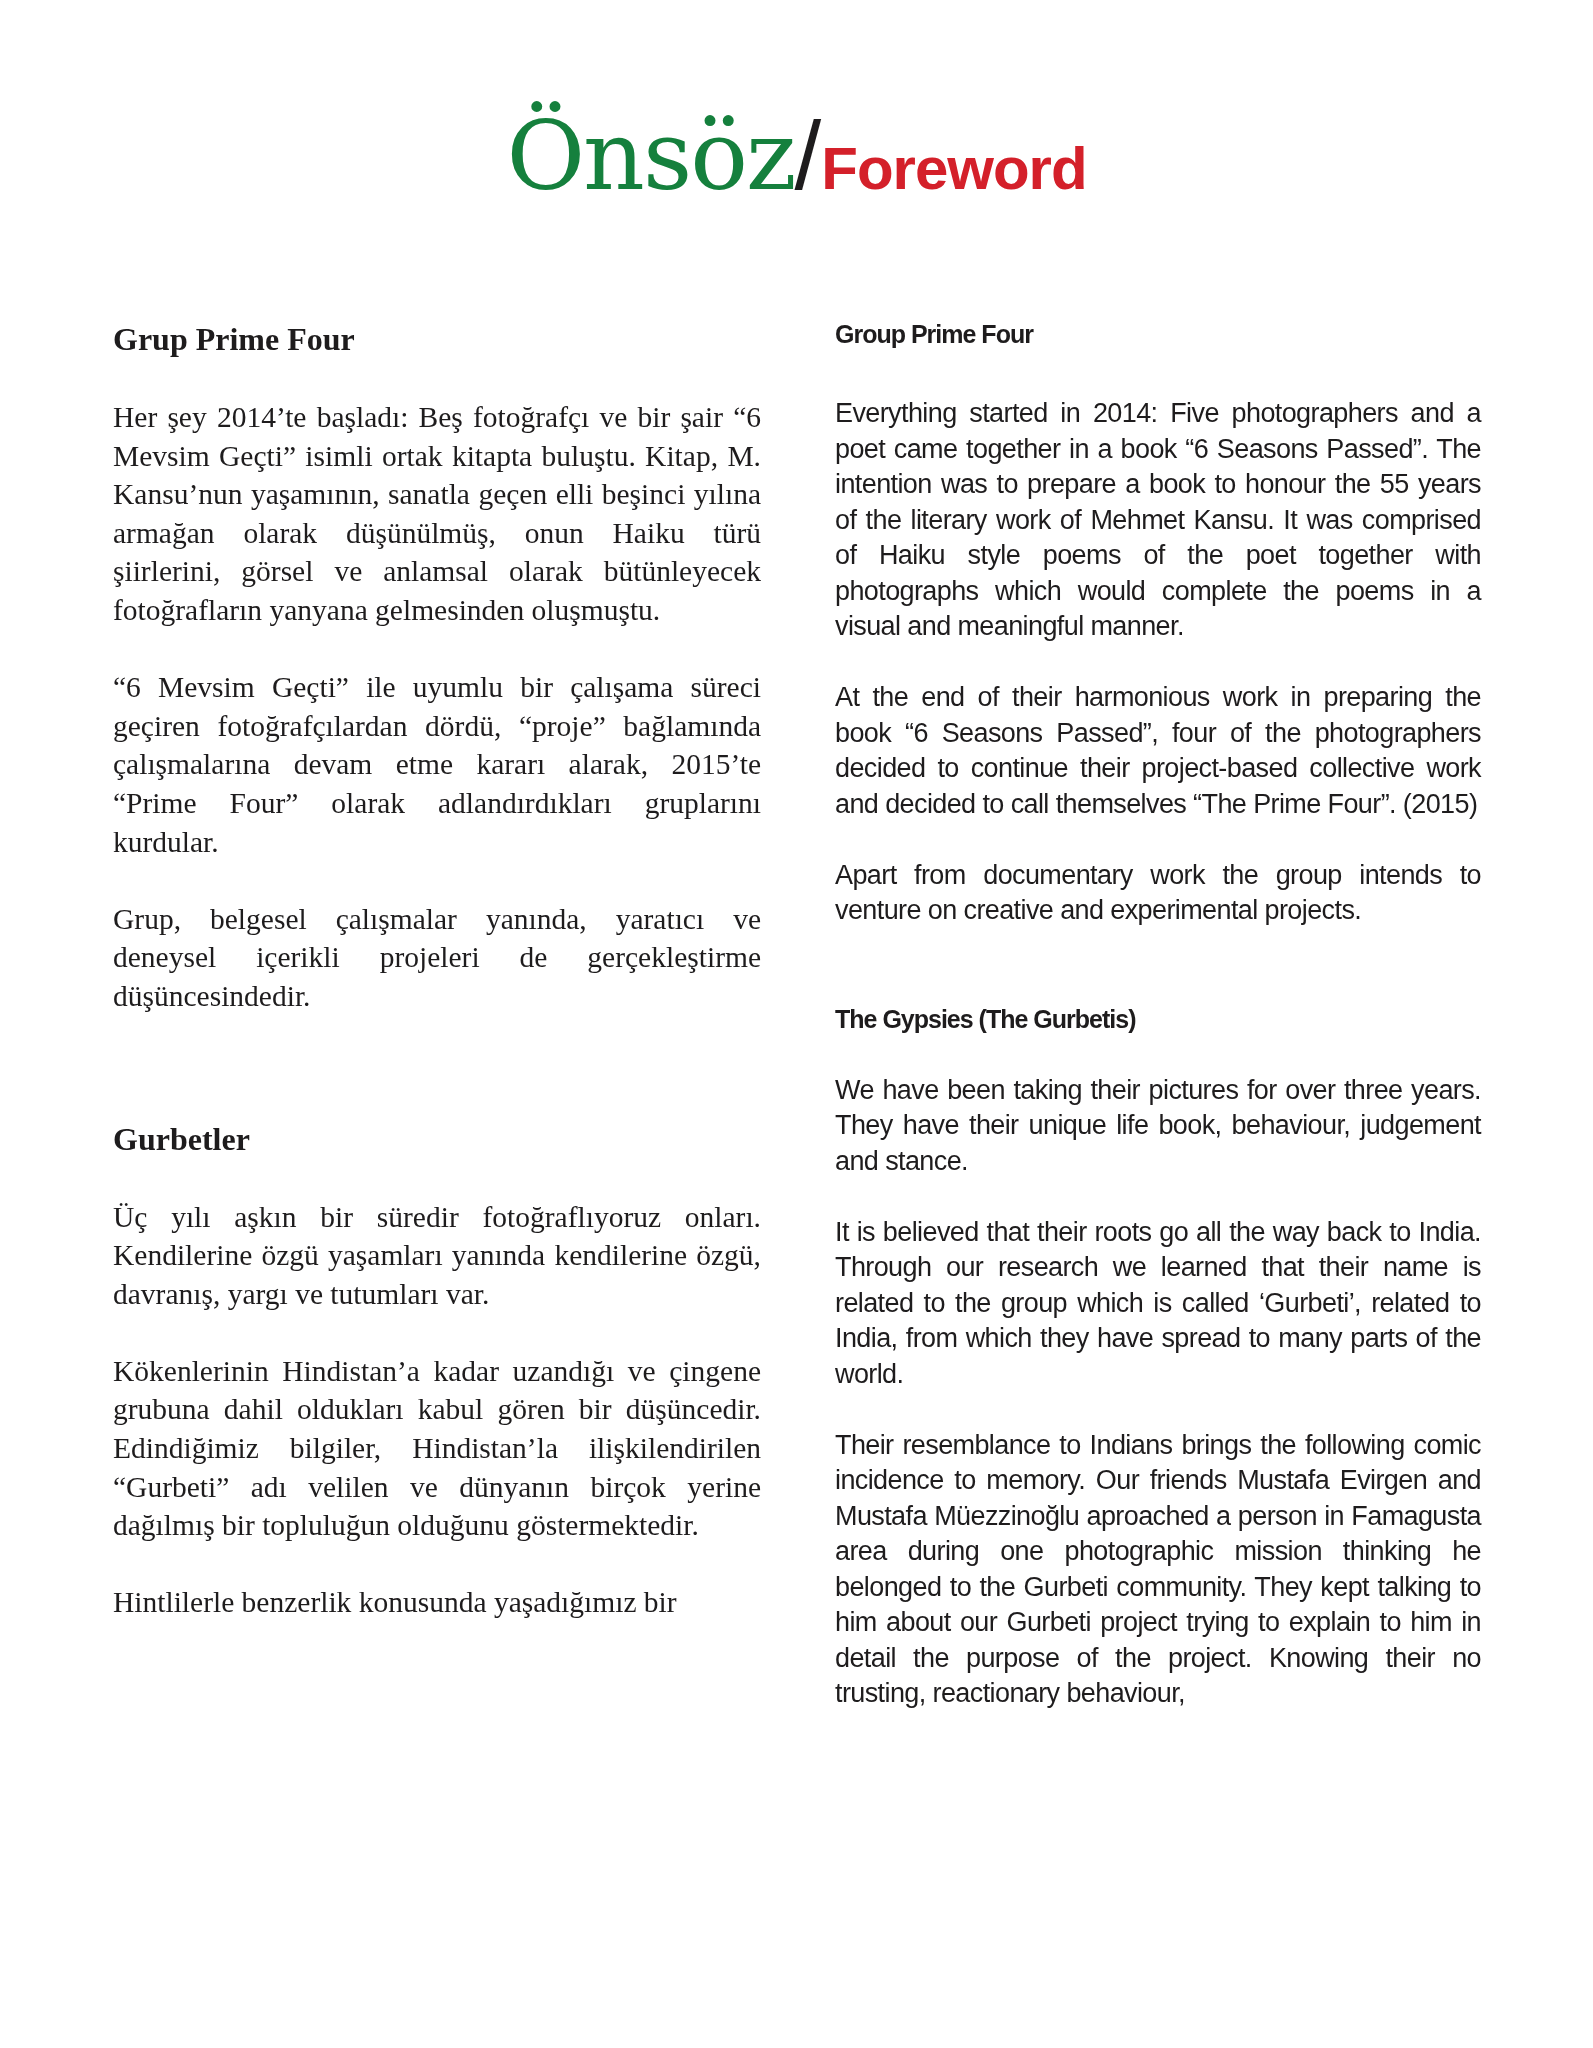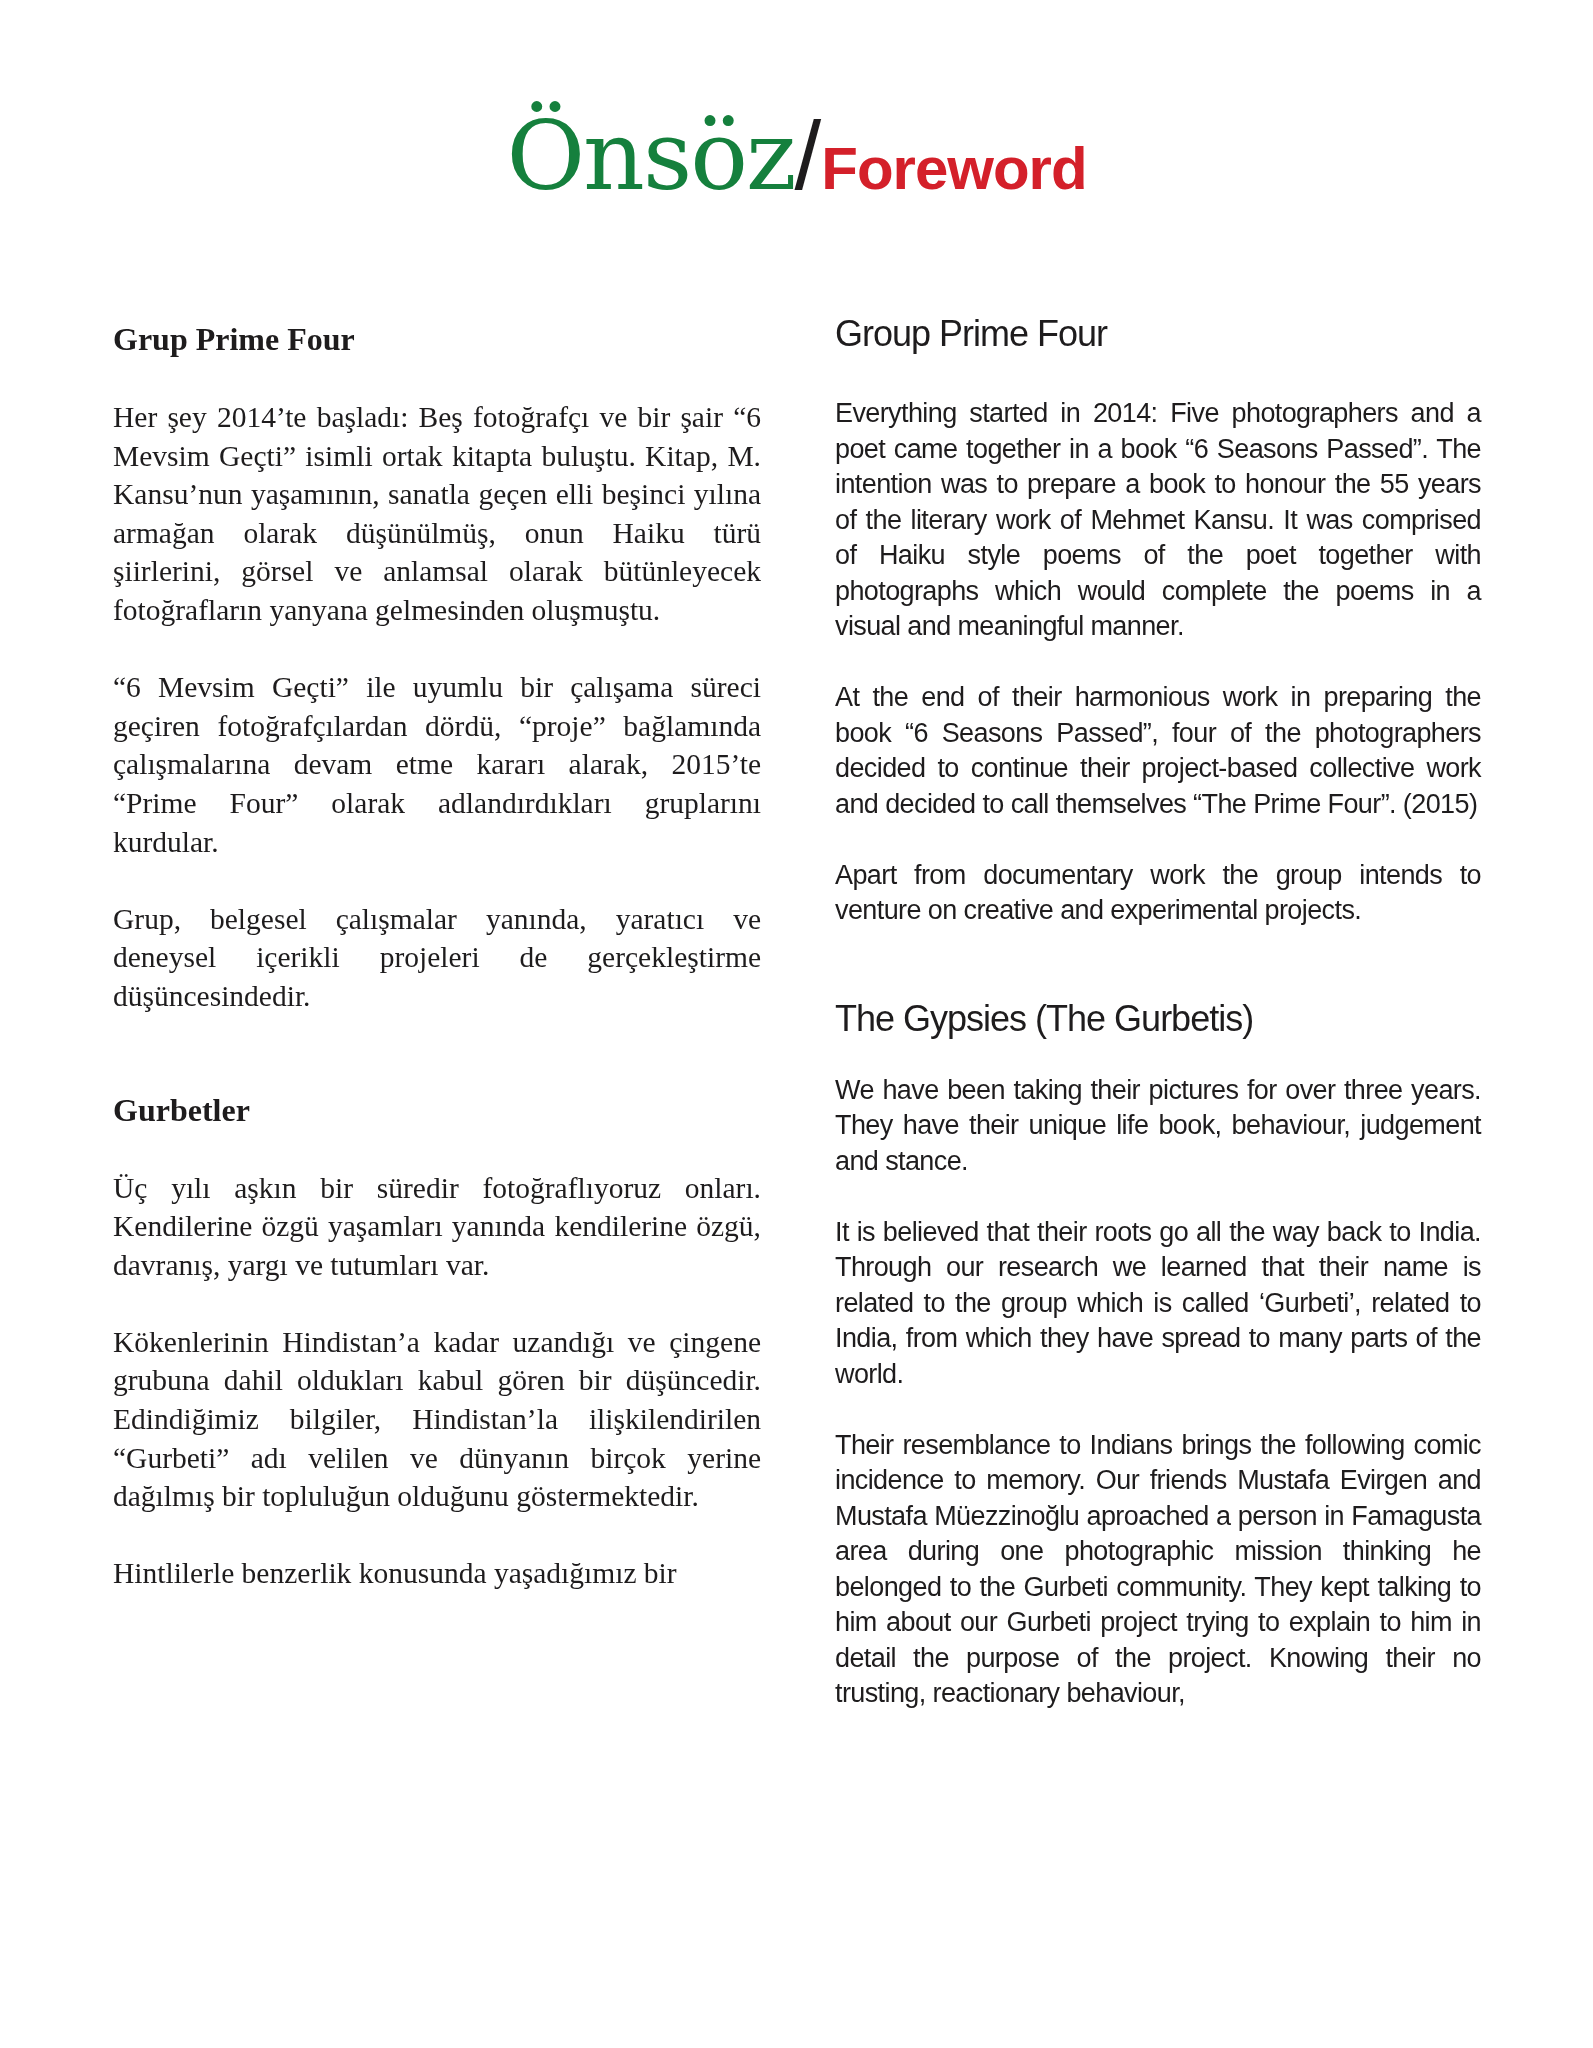--- a/index.html
+++ b/index.html
@@ -59,38 +59,38 @@
       font-size: 32px;
       font-weight: 700;
       margin: 0 0 40px 0;
       line-height: 38px;
     }
     .col-left p {
       margin: 0 0 38.6px 0;
       text-align: justify;
     }
     .col-left h2.second {
-      margin-top: 75px;
+      margin-top: 104px;
     }
 
     .col-right {
       position: absolute;
       left: 835px;
       top: 316px;
       width: 646px;
       font-family: "Liberation Sans", "DejaVu Sans", sans-serif;
       font-size: 27px;
       line-height: 35.5px;
       color: #1e1c1d;
       letter-spacing: -0.6px;
     }
     .col-right h2 {
       font-family: "Liberation Sans", "DejaVu Sans", sans-serif;
-      font-size: 36px;
-      font-weight: 400;
+      font-size: 25px;
+      font-weight: 700;
       margin: 0 0 44px 0;
       line-height: 36px;
       letter-spacing: -1px;
     }
     .col-right p {
       margin: 0 0 35.5px 0;
       text-align: justify;
     }
     .col-right h2.second {
       margin-top: 72px;

